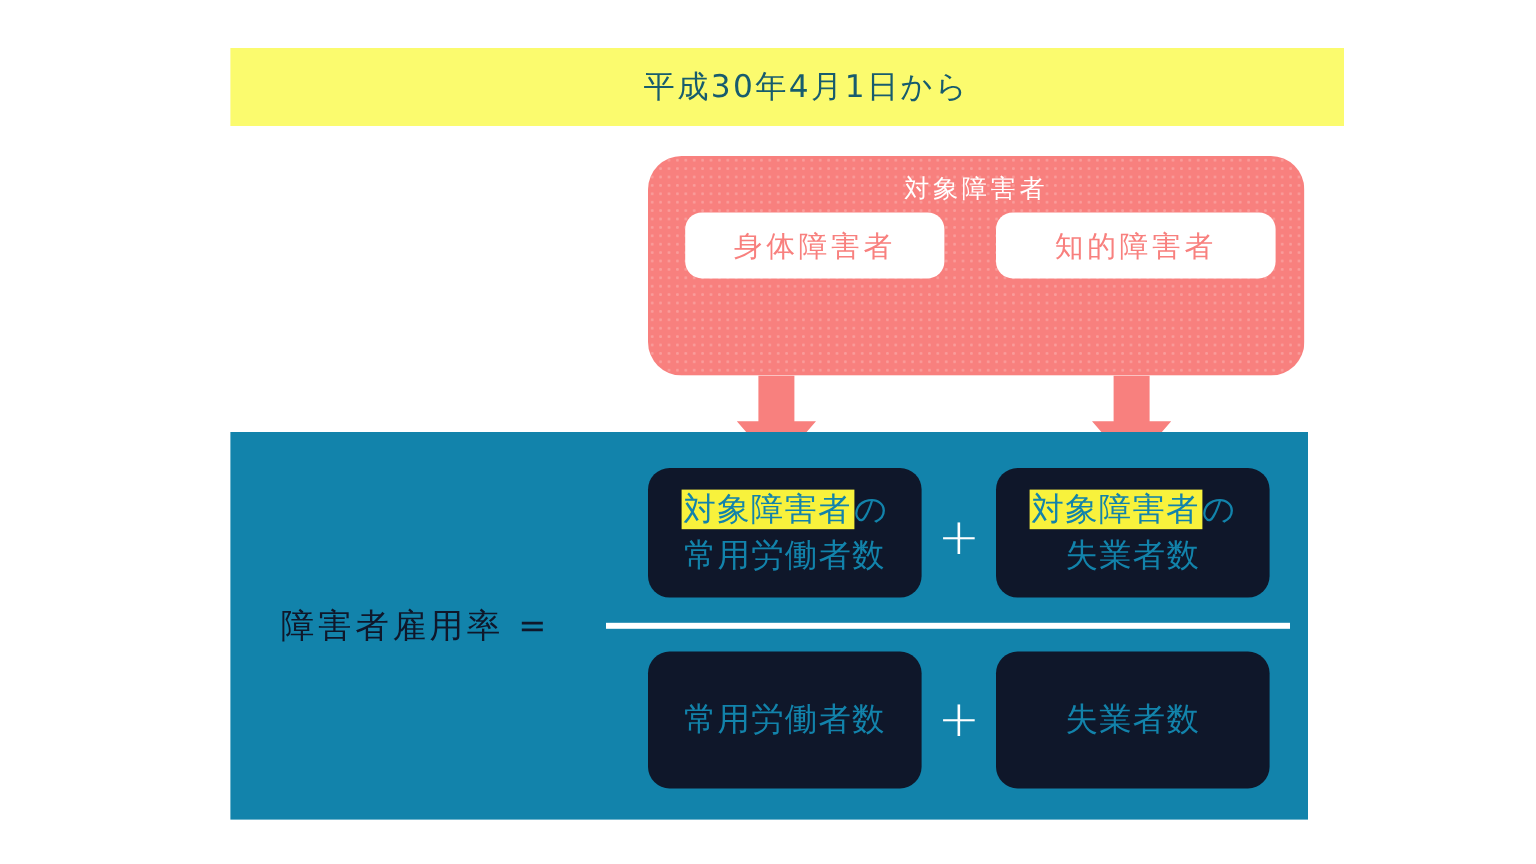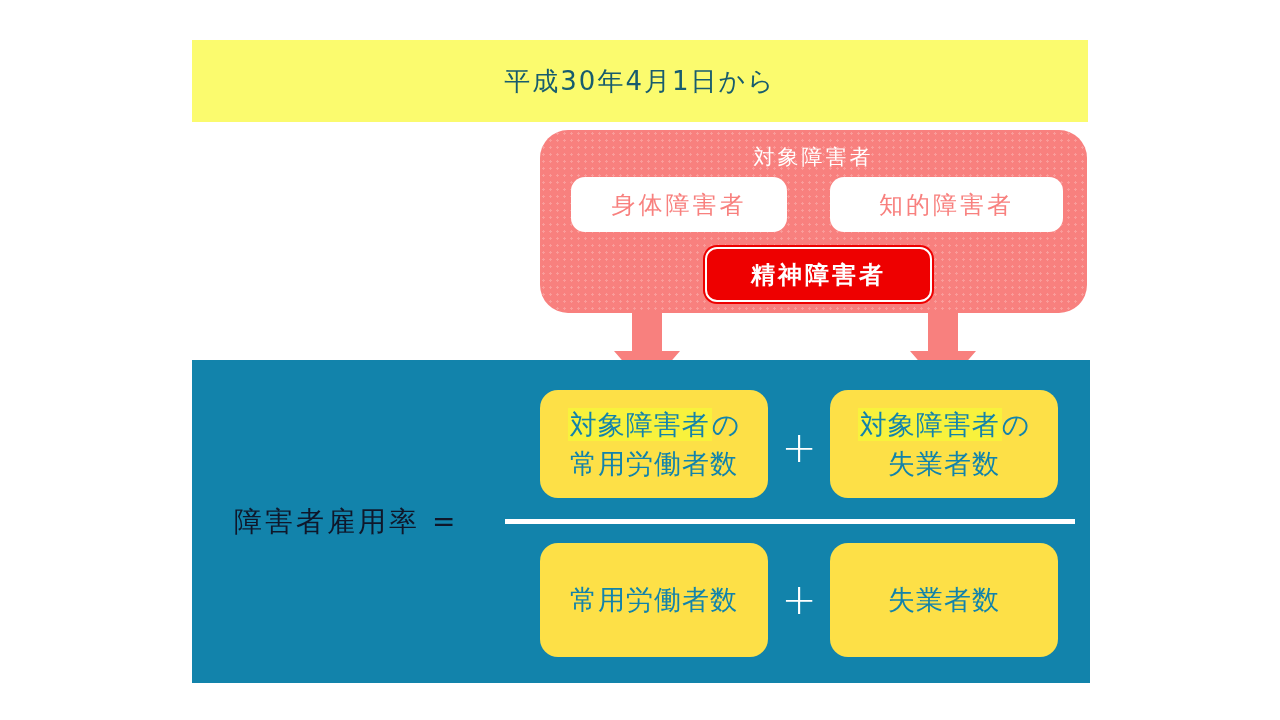--- a/index.html
+++ b/index.html
@@ -10,23 +10,23 @@
     width: 1280px;
     height: 720px;
     background: #ffffff;
     overflow: hidden;
   }
 
   
   .banner {
     position: absolute;
     left: 192px; top: 40px;
-    width: 896px; height: 82px;
+    width: 896px; height: 65px;
     background: var(--banner_yellow, #FBFB6E);
-    display: flex; align-items: center; justify-content: center;
+    display: flex; align-items: center; justify-content: center; padding-left: 32px;
   }
   .banner-label {
     color: var(--banner_text, #175C6E);
     font-size: 26px;
     letter-spacing: 2px;
     font-weight: 500;
   }
 
   
   .target-box {
@@ -94,21 +94,21 @@
     white-space: nowrap;
   }
   .frac-line {
     position: absolute;
     left: 313px; top: 159px;
     width: 570px; height: 5px;
     background: #ffffff;
   }
   .white-box {
     position: absolute;
-    background: #fde047;
+    background: #0f172a;
     border-radius: 18px;
     display: flex; flex-direction: column;
     align-items: center; justify-content: center;
     color: var(--teal, #1283AB);
     font-size: 27px;
     letter-spacing: 1px;
     line-height: 1.45;
     text-align: center;
   }
   .num-left  { left: 348px; top: 30px;  width: 228px; height: 108px; }
@@ -139,23 +139,20 @@
   </div>
 
   <div class="target-box">
     <div class="target-title">対象障害者</div>
     <div class="chip chip-intellectual">
       <span>知的障害者</span>
     </div>
     <div class="chip chip-physical">
       <span>身体障害者</span>
     </div>
-    <div class="chip-new">
-      <span>精神障害者</span>
-    </div>
   </div>
 
   <svg class="arrow arrow-left" viewBox="0 0 66 76">
     <polygon points="18,0 48,0 48,38 66,38 33,76 0,38 18,38" fill="#F8807E"></polygon>
   </svg>
   <svg class="arrow arrow-right" viewBox="0 0 66 76">
     <polygon points="18,0 48,0 48,38 66,38 33,76 0,38 18,38" fill="#F8807E"></polygon>
   </svg>
 
   <div class="formula-box">

